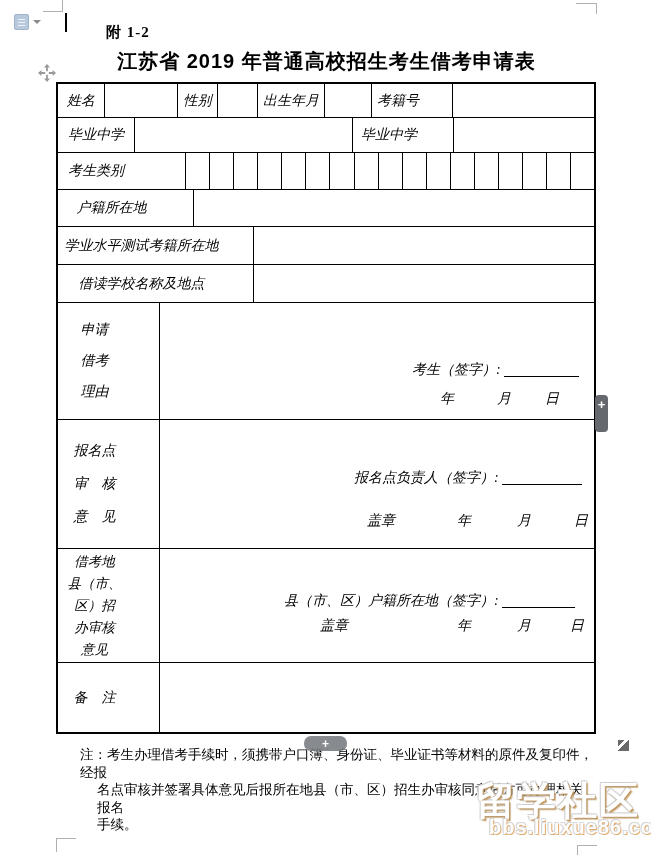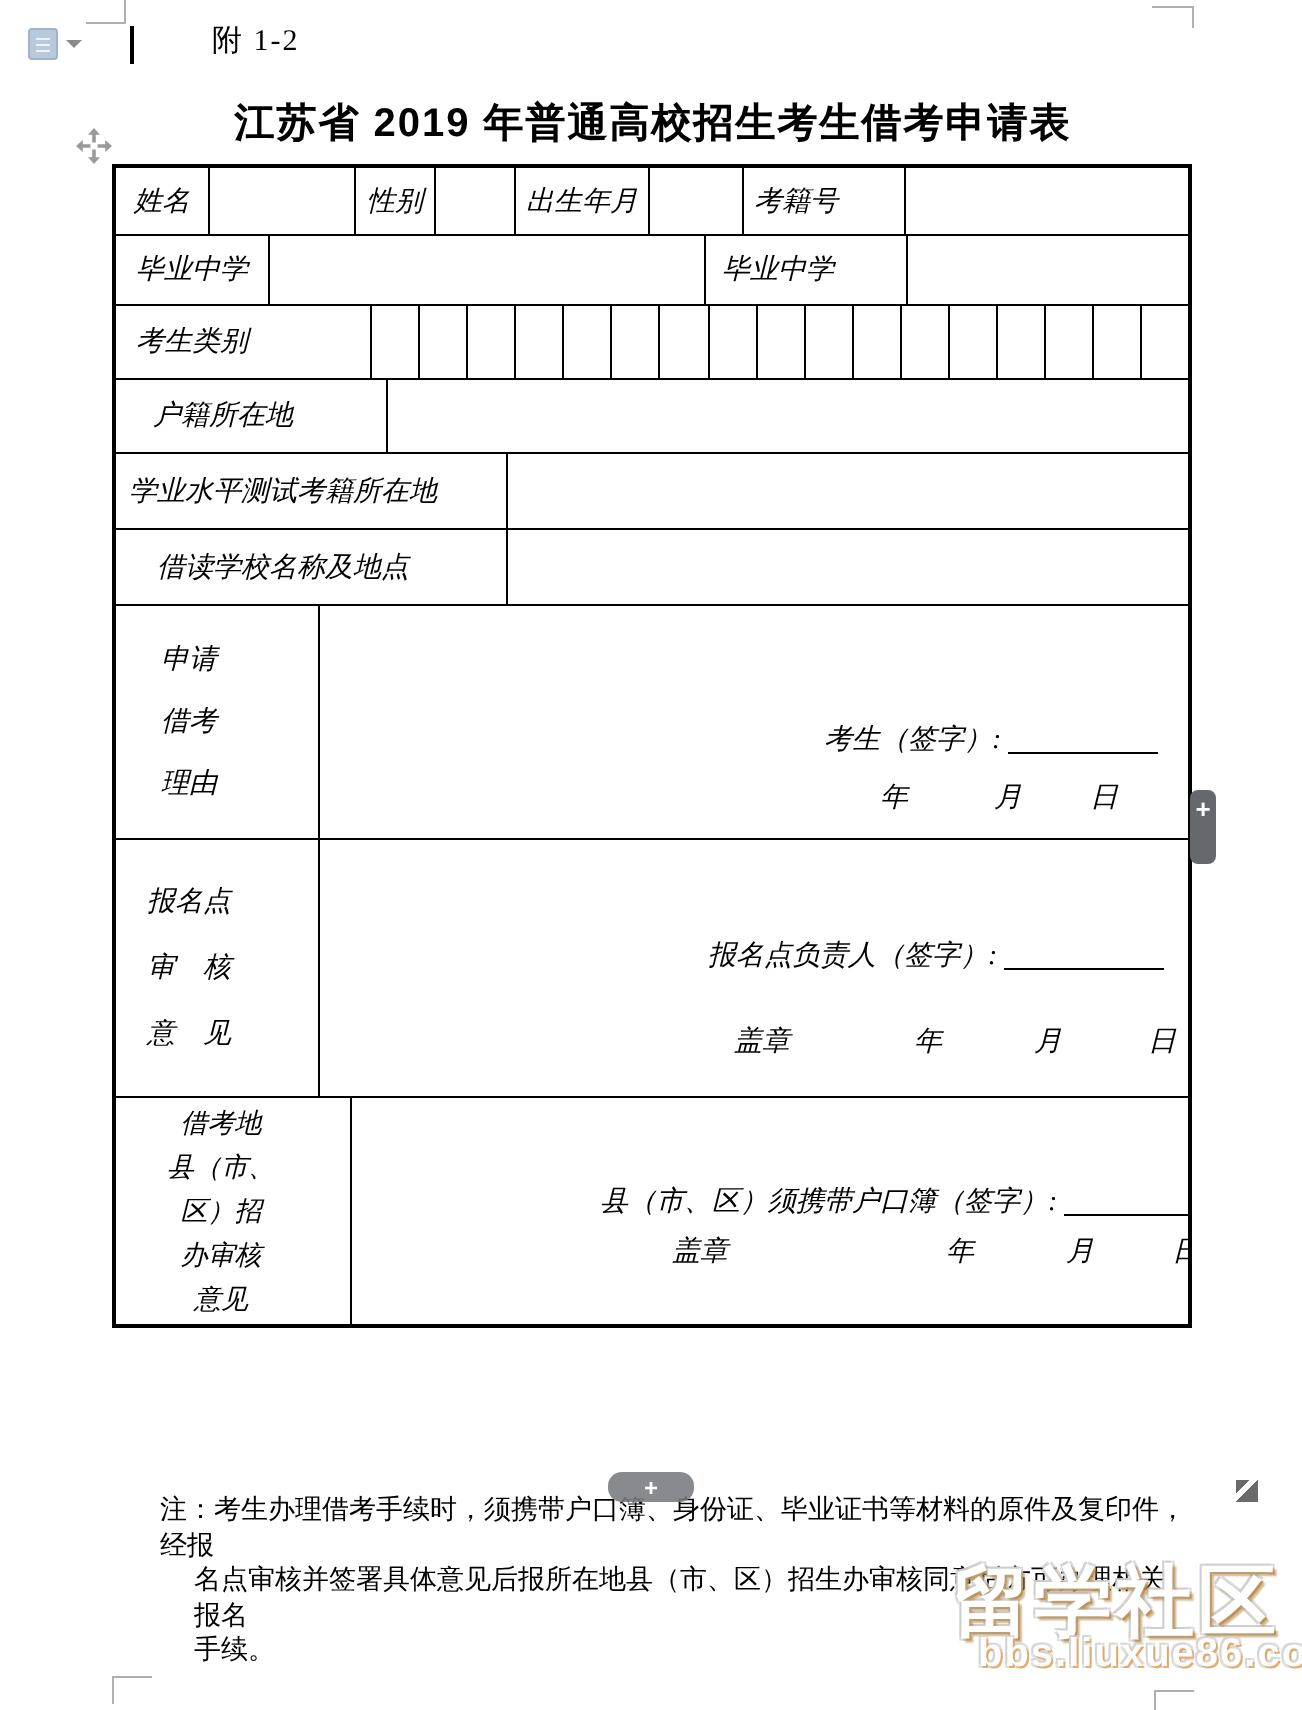--- a/index.html
+++ b/index.html
@@ -15,42 +15,42 @@
   .mark.br { left:577px; top:845px; width:20px; height:10px; border-left:1px solid #b0b0b0; border-top:1px solid #b0b0b0; }
 
   
   .paste { position:absolute; left:14px; top:14px; width:15px; height:16px; background:#b9c9dd; border:1px solid #9fb3cc; border-radius:2px; }
   .paste i { position:absolute; left:3px; right:3px; height:1px; background:#eef3f9; }
   .paste i.l1{top:4px;} .paste i.l2{top:7px;} .paste i.l3{top:10px;}
   .paste-caret { position:absolute; left:33px; top:20px; width:0; height:0;
     border-left:4px solid transparent; border-right:4px solid transparent; border-top:4px solid #8a8a8a; }
 
   .cursor { position:absolute; left:65px; top:13px; width:2px; height:19px; background:#000; }
-  .attach { position:absolute; left:70px; top:11px; font-size:15px; font-weight:400; letter-spacing:1px;padding-left:36px; }
+  .attach { position:absolute; left:70px; top:23px; font-size:15px; font-weight:700; letter-spacing:1px;padding-left:36px; }
   .title { position:absolute; left:57px; top:48px; width:539px; text-align:center;
     font-family:"Liberation Sans", sans-serif; font-weight:bold; font-size:20px; letter-spacing:1px; }
 
   
   .move-handle { position:absolute; left:38px; top:64px; width:18px; height:18px; }
 
   
   .tbl { position:absolute; left:56px; top:82px; width:540px; border:2px solid #000; background:#fff;font-style:italic; }
   .trow { display:flex; border-top:1px solid #000; }
   .trow:first-child { border-top:none; }
   .tcell { border-left:1px solid #000; display:flex; align-items:center; justify-content:center;
     font-size:14px; position:relative; overflow:hidden; }
   .tcell:first-child { border-left:none; }
   .grow { flex:1 1 auto;margin-left:28px; }
   .lbl-lines { display:flex; flex-direction:column; align-items:center; justify-content:center; }
   .sig-line { position:absolute; font-size:14px; white-space:nowrap; }
   .u { display:inline-block; border-bottom:1px solid #000; height:14px; vertical-align:-3px; }
   .abs { position:absolute; font-size:14px; }
 
   .h33{height:33px;} .h35{height:35px;} .h37{height:37px;} .h38{height:38px;}
-  .h117{height:117px;} .h129{height:129px;} .h114{height:114px;padding-left:16px;} .h70{height:70px;}
+  .h117{height:117px;} .h129{height:129px;} .h114{height:114px;} .h70{height:70px;}
 
   .idc { flex:1 1 0; }
 
   
   .note { position:absolute; left:80px; top:746px; width:516px; font-size:13.5px; line-height:17.5px; }
   .note .cont { margin-left:17px; }
 
   
   .wm-main { position:absolute; left:476px; top:774px; font-family:"Liberation Sans", sans-serif;
     font-weight:bold; font-size:39px; letter-spacing:2px; color:#ffffff; white-space:nowrap;
@@ -207,30 +207,34 @@
         <div class="lbl-lines" style="gap:4px">
           <span>借考地</span>
           <span>县（市、</span>
           <span>区）招</span>
           <span>办审核</span>
           <span>意见</span>
         </div>
       </div>
       <div class="tcell grow">
         <div class="sig-line" style="left:124px; top:43px">
-          <span>县（市、区）须携带户口簿（签字）:</span>
+          <span>县（市、区）户籍所在地（签字）:</span>
           <span class="u" style="width:73px"></span>
         </div>
         <span class="abs" style="left:160px; top:68px">盖章</span>
         <span class="abs" style="left:297px; top:68px">年</span>
         <span class="abs" style="left:357px; top:68px">月</span>
         <span class="abs" style="left:410px; top:68px">日</span>
       </div>
     </div>
 
+    <div class="trow h70">
+      <div class="tcell" style="width:73px">备　注</div>
+      <div class="tcell grow"></div>
+    </div>
 
   </div>
 
   <div class="note">
     <div>注：考生办理借考手续时，须携带户口簿、身份证、毕业证书等材料的原件及复印件，经报</div>
     <div class="cont">名点审核并签署具体意见后报所在地县（市、区）招生办审核同意后方可办理相关报名</div>
     <div class="cont">手续。</div>
   </div>
 
   <div class="wm-main">留学社区</div>

